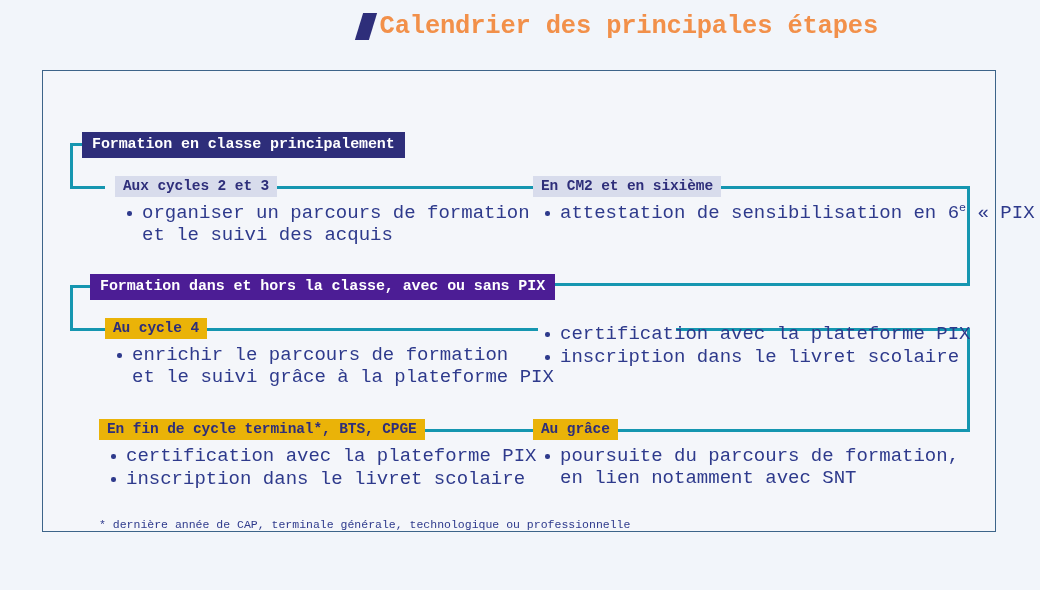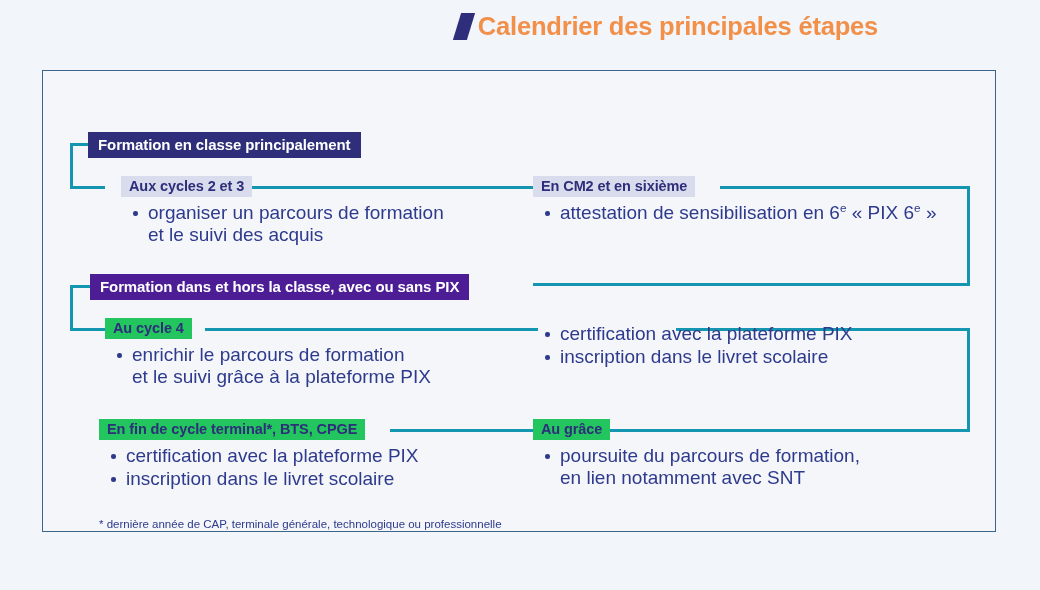--- a/index.html
+++ b/index.html
@@ -11,20 +11,21 @@
     height: 590px;
     background: #f2f5fa;
     font-family: "Liberation Sans", sans-serif;
     overflow: hidden;
   }
 
   #stage {
     position: relative;
     width: 896px;
     height: 590px;
+    font-family: Liberation Mono, monospace;
   }
 
   
   .frame {
     position: absolute;
     left: 42px;
     top: 70px;
     width: 954px;
     height: 462px;
     border: 1.5px solid #3d6489;
@@ -88,21 +89,21 @@
   .sub-head {
     display: inline-block;
     font-size: 14.5px;
     font-weight: bold;
     color: #2e2e7a;
     padding: 2px 8px 3px 8px;
     white-space: nowrap;
     letter-spacing: -0.1px;
   }
   .sub-head.lav  { background: #d8dcec; }
-  .sub-head.blue { background: #22c55e; }
+  .sub-head.blue { background: #eab308; }
 
   ul.bullets {
     list-style: none;
     margin: 5px 0 0 0;
     padding: 0 0 0 10px;
   }
   ul.bullets li {
     position: relative;
     font-size: 19px;
     color: #2e3a8c;
@@ -147,33 +148,33 @@
 
 <div id="stage">
 
   <div class="frame"></div>
 
   <div class="title-wrap">
     <span class="title-slash"></span>
     <span class="title-text">Calendrier des principales étapes</span>
   </div>
 
-  <div class="banner navy" style="left:88px; top:132px;">Formation en classe principalement</div>
+  <div class="banner navy" style="left:82px; top:132px;">Formation en classe principalement</div>
 
   <div class="ln v" style="left:70px; top:143px; height:45px;"></div>
   <div class="ln h" style="left:70px; top:143px; width:22px;"></div>
   <div class="ln h" style="left:70px; top:186px; width:35px;"></div>
 
   <div class="ln h" style="left:248px; top:186px; width:290px;"></div>
 
   <div class="ln h" style="left:720px; top:186px; width:250px;"></div>
   <div class="ln v" style="left:967px; top:186px; height:100px;"></div>
   <div class="ln h" style="left:533px; top:283px; width:437px;"></div>
 
-  <div class="block" style="left:121px; top:176px;">
+  <div class="block" style="left:115px; top:176px;">
     <div class="sub-head lav">Aux cycles 2 et 3</div>
     <ul class="bullets">
       <li>
         <span>organiser un parcours de formation</span>
         <span class="cont">et le suivi des acquis</span>
       </li>
     </ul>
   </div>
 
   <div class="block" style="left:533px; top:176px;">

